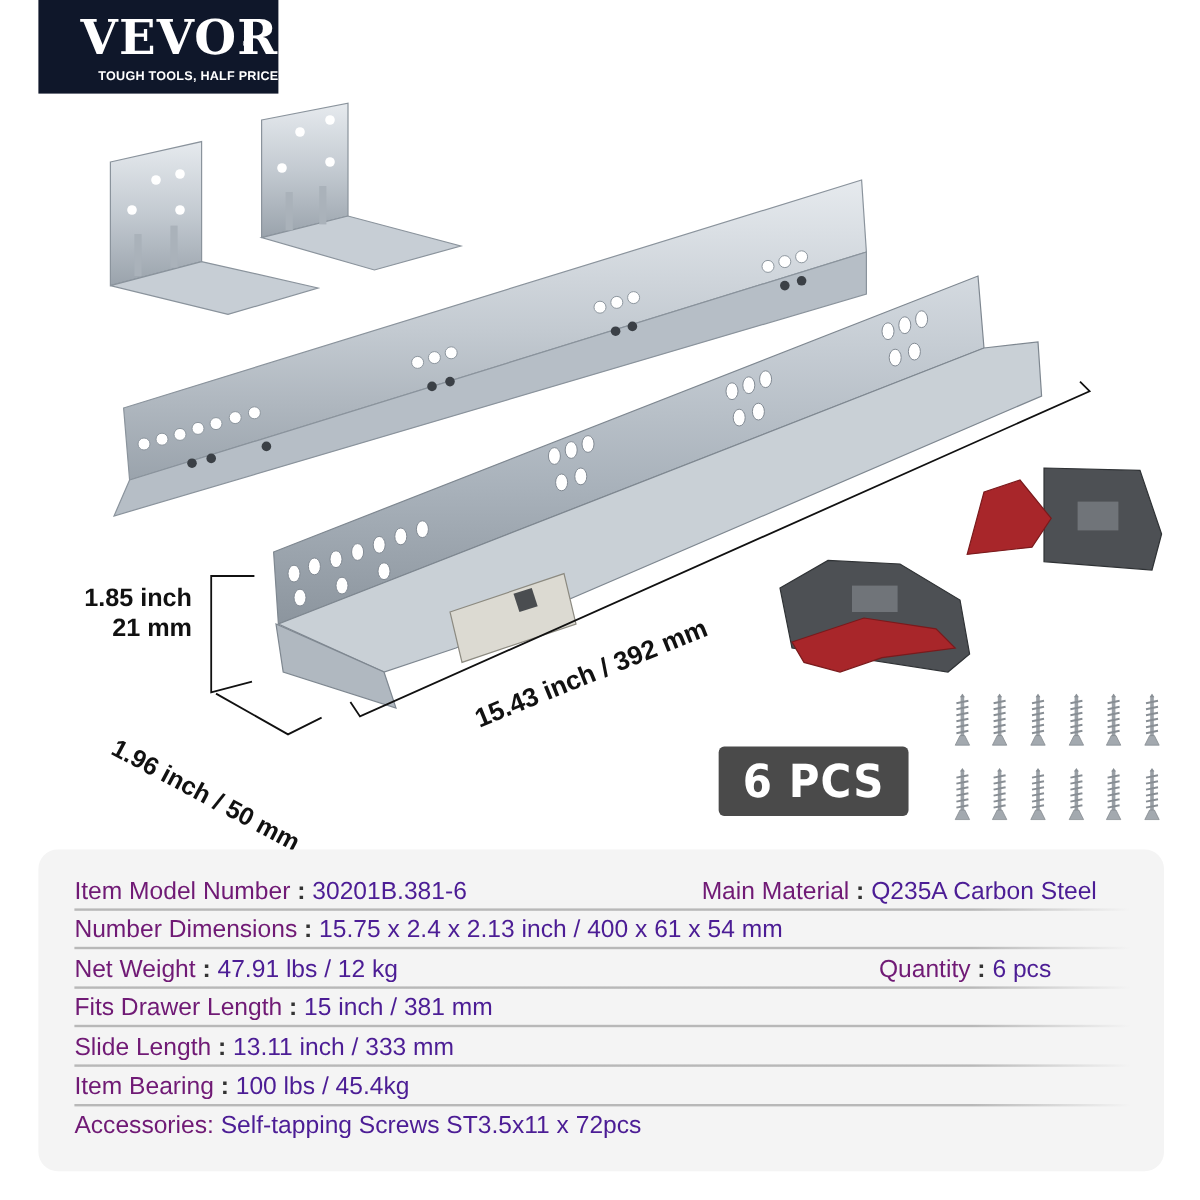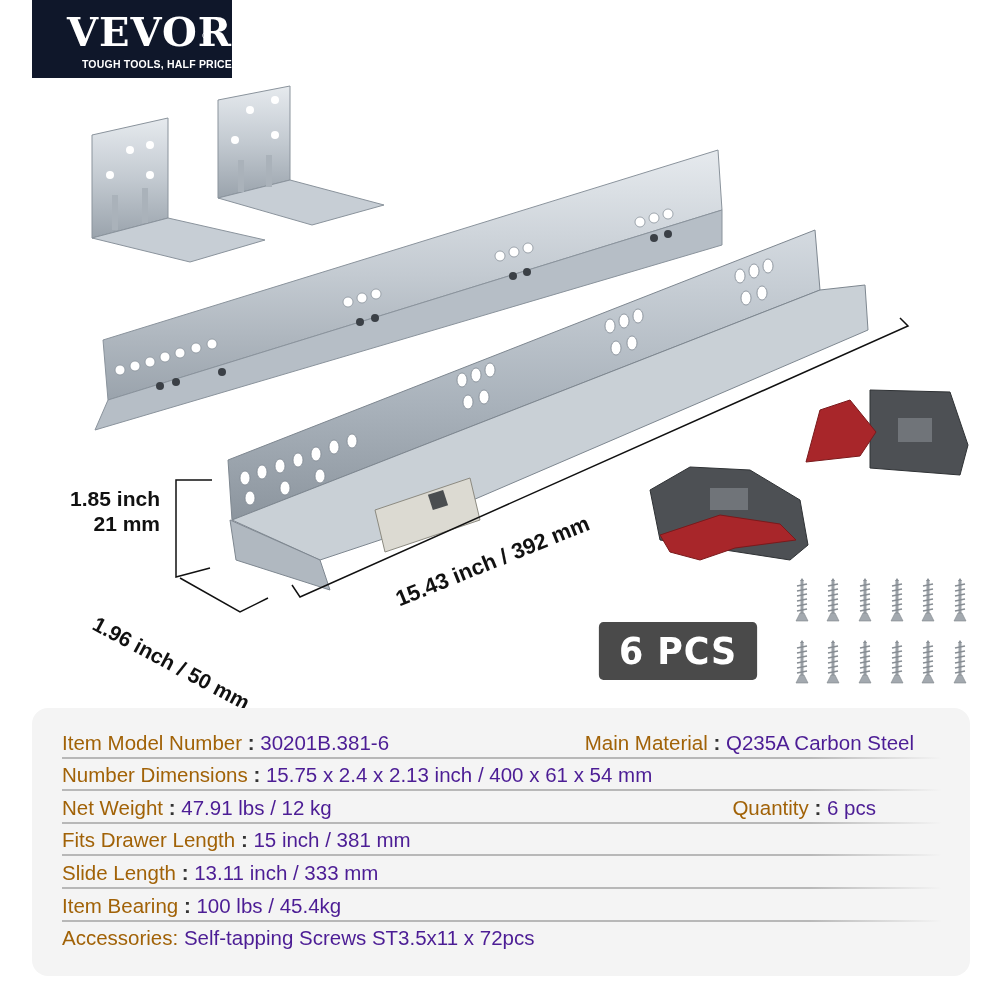--- a/index.html
+++ b/index.html
@@ -25,21 +25,21 @@
 
     
     .screws { position: absolute; left: 786px; top: 578px; width: 190px; height: 110px; display: grid; grid-template-columns: repeat(6, 1fr); row-gap: 14px; }
     .screw { display: flex; justify-content: center; }
 
     
     .spec { position: absolute; left: 32px; top: 708px; width: 938px; height: 268px; background: #f4f4f4; border-radius: 16px; }
     .spec-row { position: absolute; left: 30px; width: 880px; height: 32px; font-size: 20.5px; line-height: 32px; color: #333; }
     .spec-row::after { content: ""; position: absolute; left: 0; right: 0; bottom: 0; height: 2px; background: linear-gradient(to right, #b8b8b8 0%, #b8b8b8 85%, rgba(184,184,184,0) 100%); }
     .spec-row.last::after { display: none; }
-    .lbl { color: #a16207; }
+    .lbl { color: #701a75; }
     .sep { color: #333; font-weight: bold; }
     .val { color: #4c1d95; font-weight: normal; }
     .right { position: absolute; right: 28px; top: 0; }
   </style>
 </head>
 <body>
 
 <div class="logo">
   <div class="brand"><span>VEVOR</span><span class="reg">®</span></div>
   <div class="tag">TOUGH TOOLS, HALF PRICE</div>

